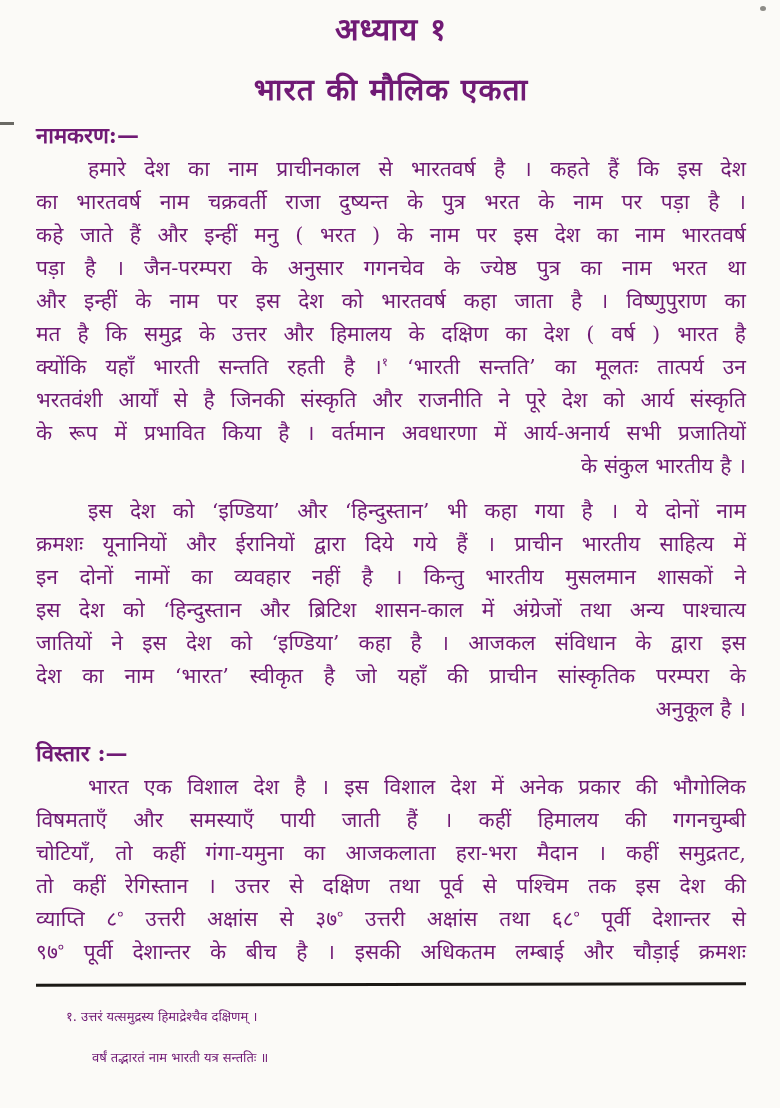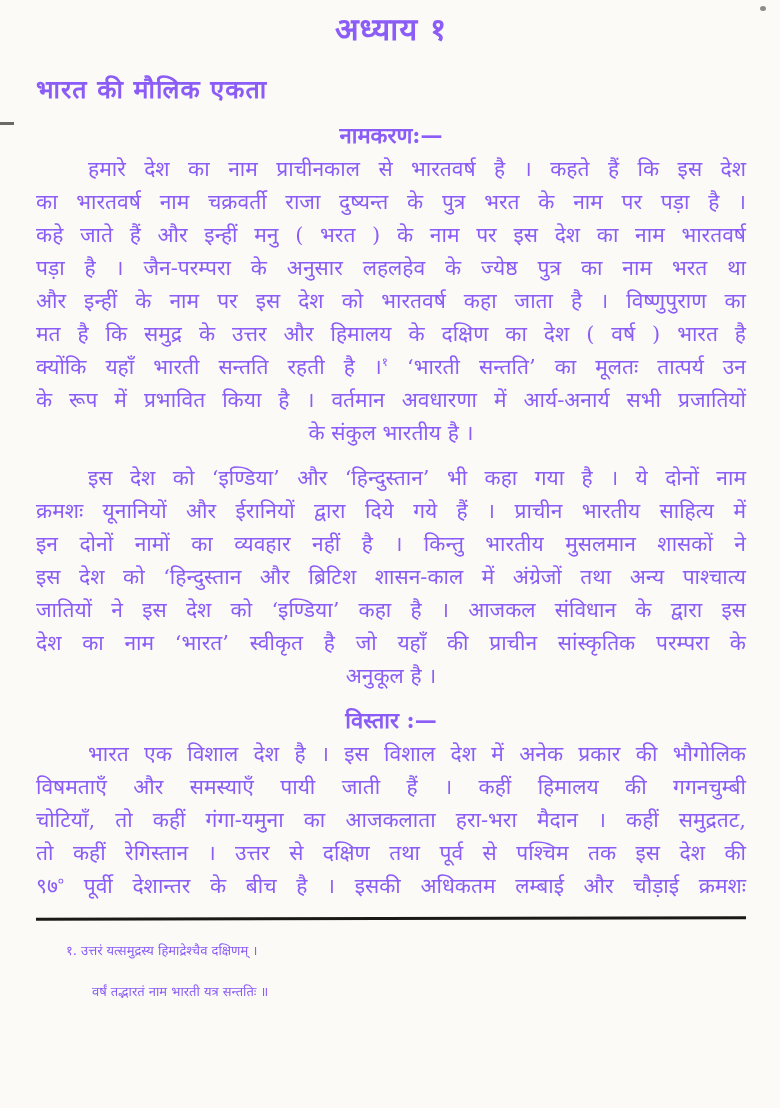--- a/index.html
+++ b/index.html
@@ -1,51 +1,50 @@
 <!DOCTYPE html>
 <html lang="hi"><head>
 <meta charset="utf-8">
 <style>
   html,body{margin:0;padding:0;background:#efeeea;}
   .paper{
     position:relative;
     width:780px;height:1108px;
     margin:0 auto;
     background:#fbfaf7;
-    color:#8b5cf6;
+    color:#701a75;
     font-family:"DejaVu Serif", serif;
     box-sizing:border-box;
     padding:6px 34px 0 36px;
     overflow:hidden;
   }
   .chapter-heading{
     text-align:center;
     font-size:31px;font-weight:700;
     line-height:42px;
     margin:2px 0 0 0;
     letter-spacing:1px;
   }
   .page-title{
-    text-align:left;
-    font-size:25px;font-weight:700;
+    text-align:center;
+    font-size:30px;font-weight:700;
     line-height:40px;
     margin:20px 0 0 0;
     letter-spacing:1px;
   }
   .section-heading{
     font-size:22px;font-weight:700;
     line-height:30px;
     margin:10px 0 3px 0;
-    text-align:center;
   }
   .para{margin:0 0 12px 0;}
   .line{
     font-size:21px;
     line-height:33px;
-    text-align:center;
+    text-align:right;
     font-weight:500;
   }
   .line.just{text-align:justify;text-align-last:justify;}
   .line.first{padding-left:52px;}
   sup{font-size:12px;line-height:0;vertical-align:super;}
   .footnote-rule{
     border:none;
     height:3px;
     background:#1b1915;
     margin:14px 0 10px 0;
@@ -76,42 +75,44 @@
 
   <h1 class="chapter-heading">अध्याय १</h1>
   <h2 class="page-title">भारत की मौलिक एकता</h2>
 
   <div id="sections">
       <div class="section-heading">नामकरण:—</div>
       <div class="para">
         <div class="line first just">हमारे देश का नाम प्राचीनकाल से भारतवर्ष है ।  कहते हैं कि  इस देश</div>
         <div class="line just">का भारतवर्ष नाम चक्रवर्ती राजा दुष्यन्त के  पुत्र भरत के  नाम पर  पड़ा है ।</div>
         <div class="line just">कहे जाते हैं और इन्हीं मनु ( भरत ) के  नाम पर इस देश का  नाम भारतवर्ष</div>
-        <div class="line just">पड़ा है ।  जैन-परम्परा के  अनुसार लहलहेव के  ज्येष्ठ पुत्र का  नाम भरत था</div>
+        <div class="line just">पड़ा है ।  जैन-परम्परा के  अनुसार गगनचेव के  ज्येष्ठ पुत्र का  नाम भरत था</div>
         <div class="line just">और इन्हीं के नाम पर इस देश को  भारतवर्ष कहा जाता है ।  विष्णुपुराण का</div>
         <div class="line just">मत है कि समुद्र के  उत्तर और हिमालय के  दक्षिण का  देश ( वर्ष ) भारत है</div>
         <div class="line just">क्योंकि यहाँ भारती सन्तति रहती है ।<sup>१</sup> ‘भारती सन्तति’ का मूलतः तात्पर्य उन</div>
+        <div class="line just">भरतवंशी आर्यों से है जिनकी संस्कृति और राजनीति ने पूरे देश को आर्य संस्कृति</div>
         <div class="line just">के रूप में प्रभावित किया है । वर्तमान अवधारणा में आर्य-अनार्य सभी प्रजातियों</div>
         <div class="line">के संकुल भारतीय है ।</div>
       </div>
       <div class="para">
         <div class="line first just">इस देश को ‘इण्डिया’ और  ‘हिन्दुस्तान’ भी कहा गया है ।  ये दोनों नाम</div>
         <div class="line just">क्रमशः यूनानियों और ईरानियों द्वारा दिये गये हैं । प्राचीन भारतीय साहित्य में</div>
         <div class="line just">इन दोनों  नामों का  व्यवहार  नहीं है ।  किन्तु भारतीय मुसलमान  शासकों ने</div>
         <div class="line just">इस देश को ‘हिन्दुस्तान  और ब्रिटिश  शासन-काल में अंग्रेजों तथा अन्य पाश्चात्य</div>
         <div class="line just">जातियों ने  इस  देश को  ‘इण्डिया’ कहा है ।  आजकल संविधान के  द्वारा इस</div>
         <div class="line just">देश का  नाम ‘भारत’ स्वीकृत है  जो यहाँ की  प्राचीन सांस्कृतिक  परम्परा के</div>
         <div class="line">अनुकूल है ।</div>
       </div>
       <div class="section-heading">विस्तार :—</div>
       <div class="para">
         <div class="line first just">भारत एक विशाल देश है । इस विशाल देश में अनेक प्रकार की भौगोलिक</div>
         <div class="line just">विषमताएँ और समस्याएँ पायी जाती  हैं ।  कहीं हिमालय की  गगनचुम्बी</div>
         <div class="line just">चोटियाँ, तो कहीं गंगा-यमुना का  आजकलाता हरा-भरा मैदान ।  कहीं समुद्रतट,</div>
         <div class="line just">तो कहीं रेगिस्तान ।  उत्तर से  दक्षिण  तथा पूर्व से  पश्चिम तक इस  देश की</div>
+        <div class="line just">व्याप्ति ८<sup>०</sup> उत्तरी  अक्षांस से ३७<sup>०</sup> उत्तरी अक्षांस  तथा ६८<sup>०</sup> पूर्वी देशान्तर से</div>
         <div class="line just">९७<sup>०</sup> पूर्वी देशान्तर के बीच है ।  इसकी अधिकतम लम्बाई और चौड़ाई क्रमशः</div>
       </div>
     </div>
 
   <hr class="footnote-rule">
   <div id="footnotes">
       <div class="footnote-line fn0">१. उत्तरं यत्समुद्रस्य  हिमाद्रेश्चैव दक्षिणम् ।</div>
       <div class="footnote-line fn1">वर्षं तद्भारतं नाम भारती यत्र सन्ततिः ॥</div>
     </div>
 </div>

